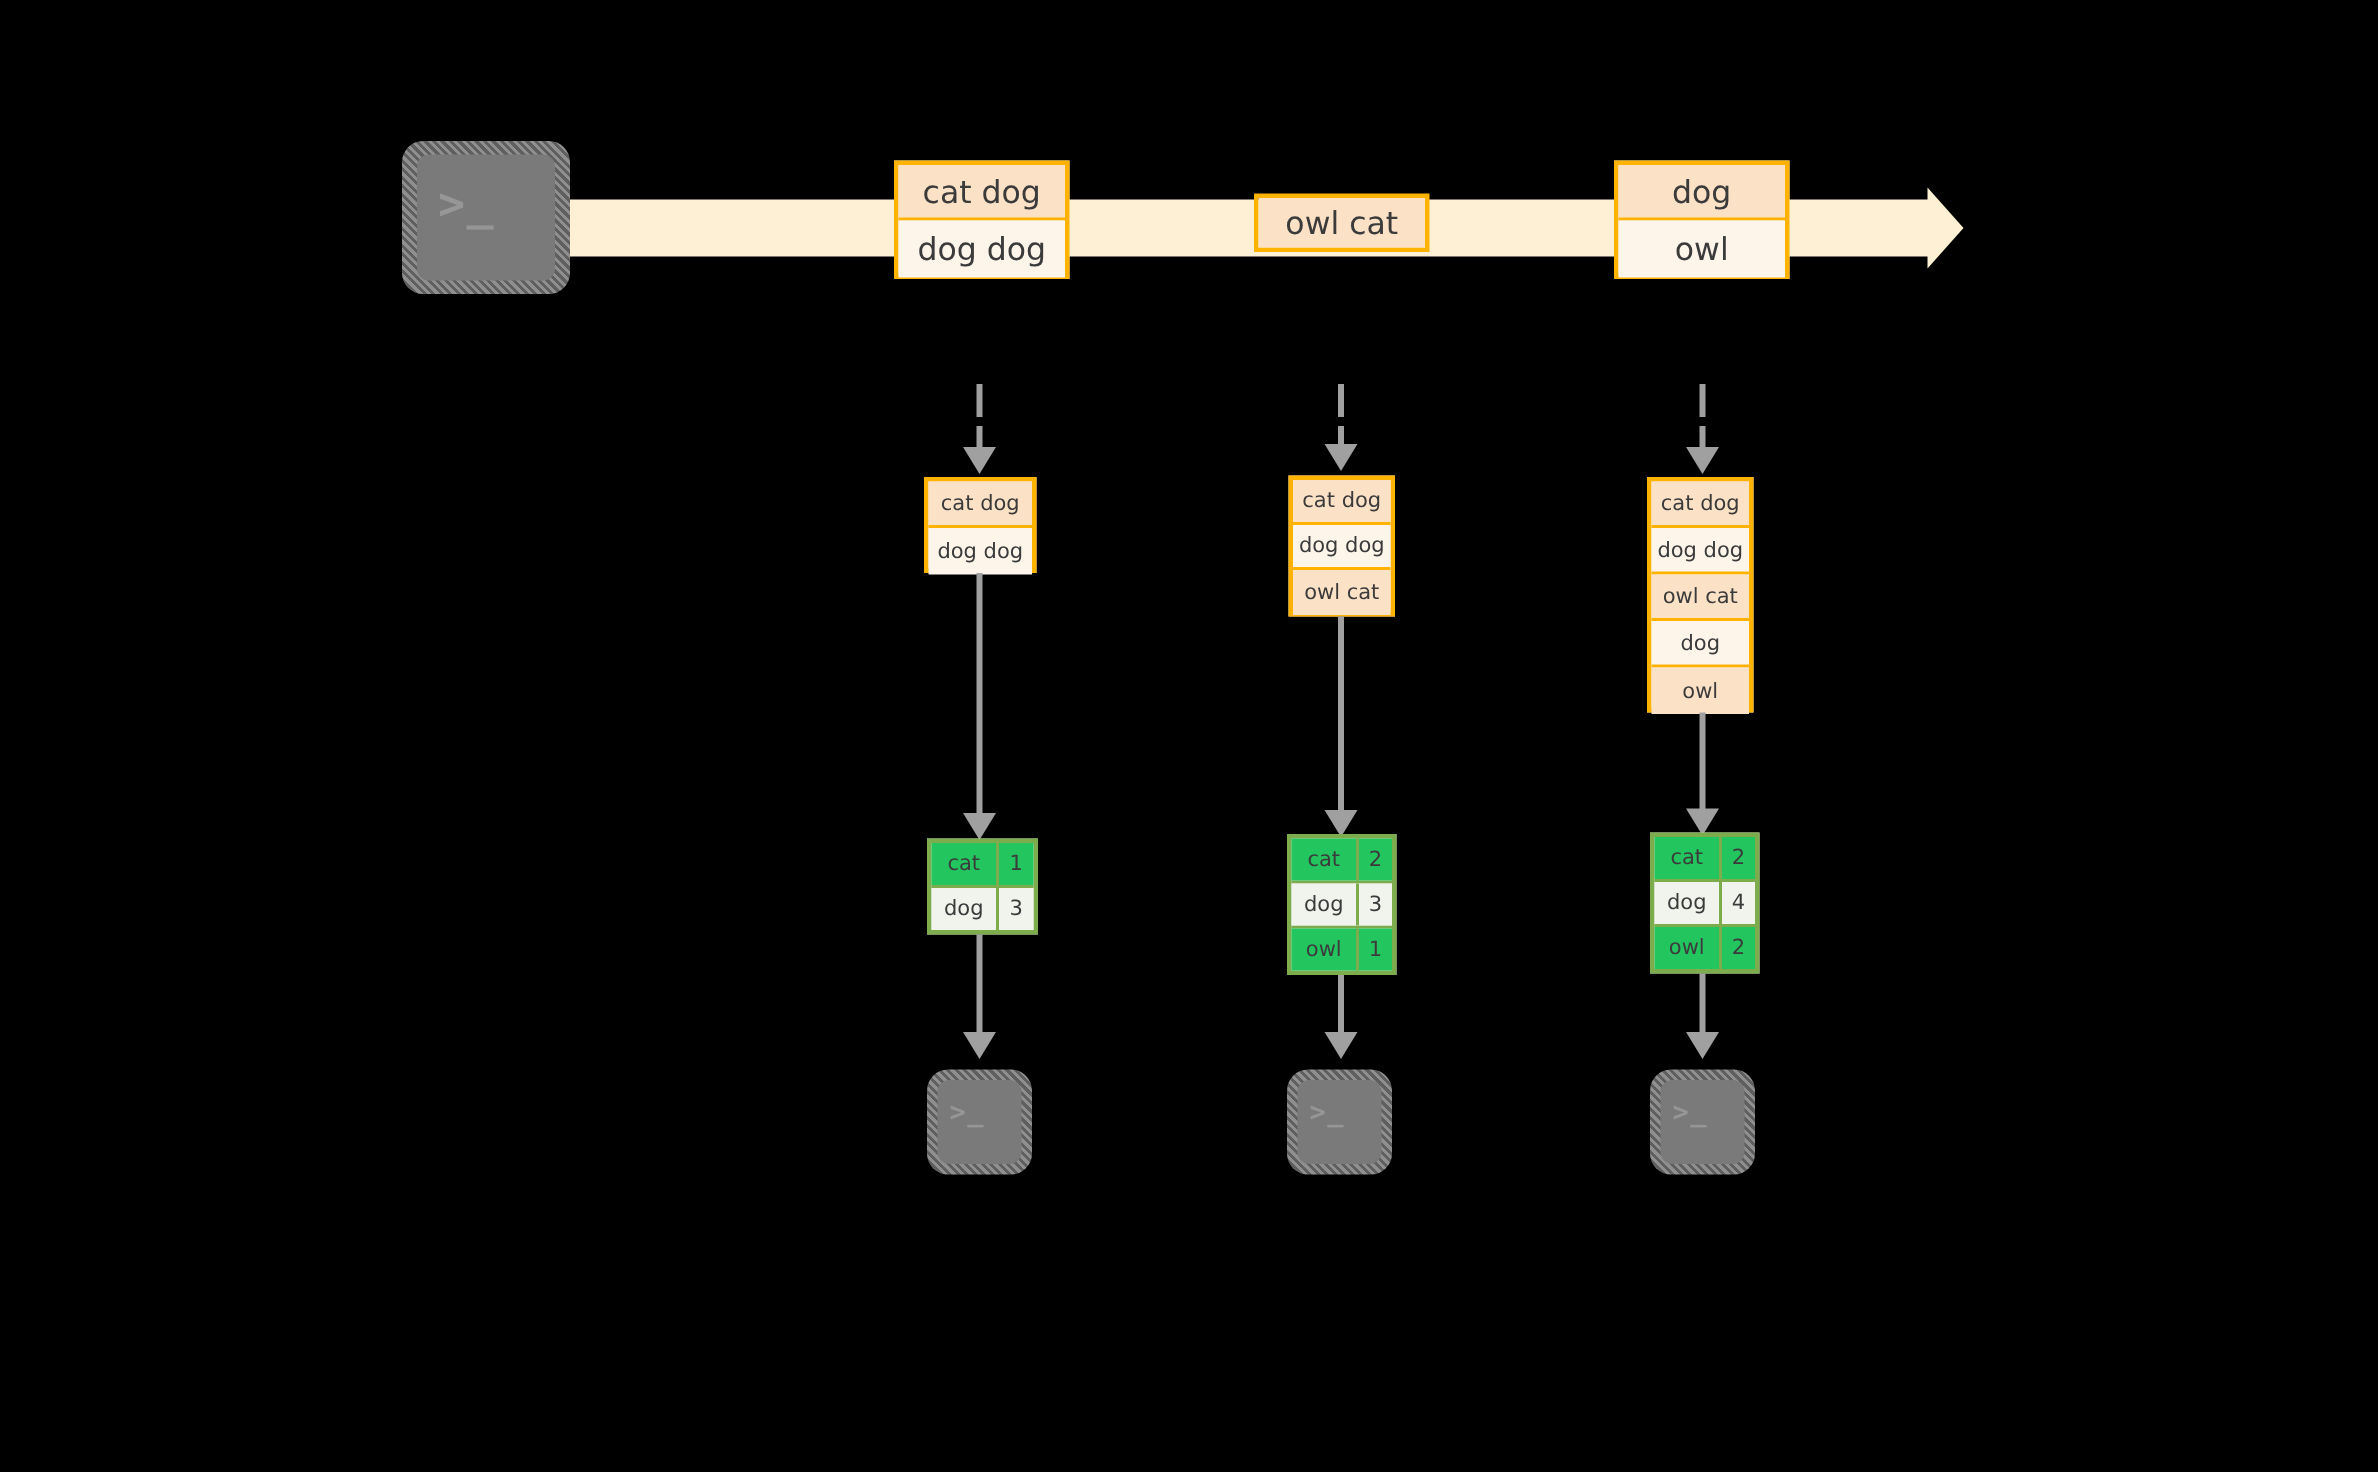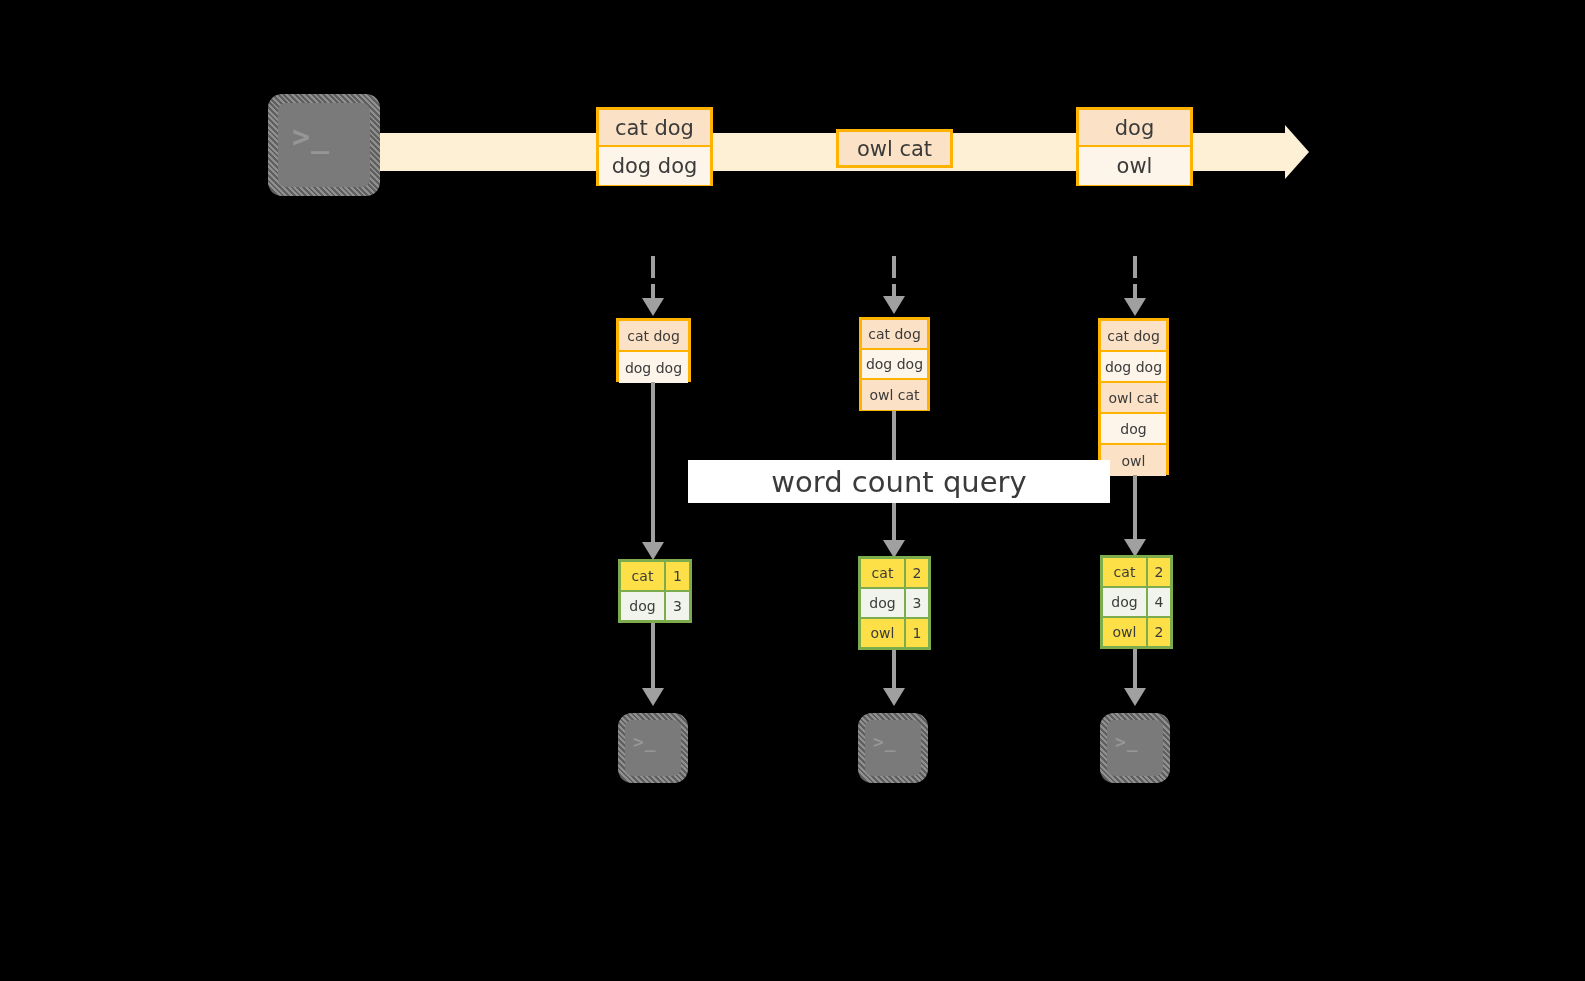--- a/index.html
+++ b/index.html
@@ -29,21 +29,21 @@
   .orow.light{background:#fdf4ea;text-align:center;}
 
   
   .gtable{position:absolute;box-sizing:border-box;border:3px solid #7cac4c;
       background:#eef3e8;display:flex;flex-direction:column;}
   .grow{display:flex;flex:1 1 auto;border-bottom:2px solid #7cac4c;}
   .grow:last-child{border-bottom:none;}
   .gcell{box-sizing:border-box;display:flex;align-items:center;
       justify-content:center;color:#3b3b3b;}
   .gcell.word{border-right:2px solid #7cac4c;}
-  .grow.dark .gcell{background:#fde047;}
+  .grow.dark .gcell{background:#22c55e;}
   .grow.light .gcell{background:#f0f4ec;}
 
   
   .vline{position:absolute;background:#a0a0a0;width:4px;}
   .vhead{position:absolute;width:0;height:0;
       border-left:11px solid transparent;border-right:11px solid transparent;
       border-top:18px solid #a0a0a0;}
   .dash{position:absolute;width:4px;background:#a0a0a0;}
 
   
@@ -179,15 +179,14 @@
 
   <div class="vline" style="left:1133px;top:649px;height:46px;"></div>
   <div class="vhead" style="left:1124px;top:688px;"></div>
 
   <div style="position:absolute;left:1100px;top:713px;width:70px;height:70px;">
     <div class="term-hatch"></div>
     <div class="term-body" style="left:7px;top:7px;width:56px;height:56px;"></div>
     <div class="term-glyph" style="left:15px;top:20px;font-size:18px;">&gt;_</div>
   </div>
 
-  <div class="qlabel" style="left:688px;top:460px;width:422px;height:43px;font-size:29px;">word count query</div>
 
 </div>
 
 </body></html>

